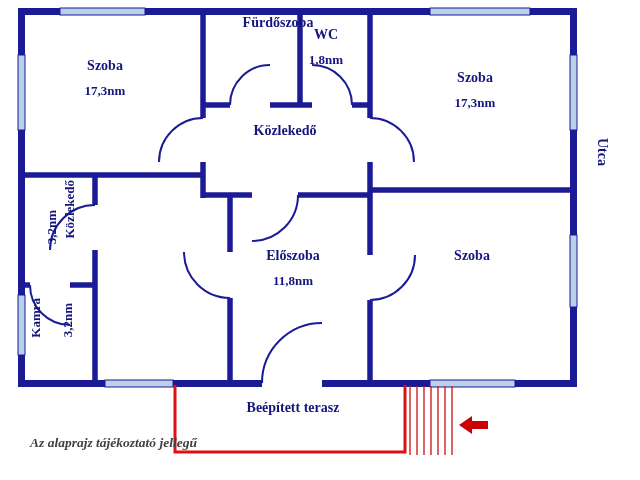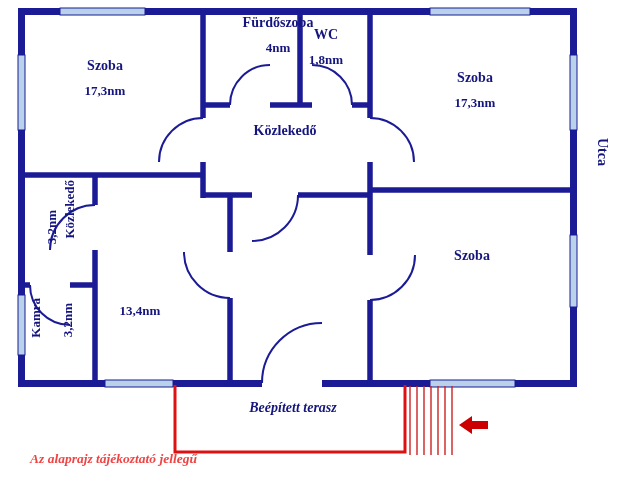--- a/index.html
+++ b/index.html
@@ -13,23 +13,23 @@
     font-weight:bold; pointer-events:none;
   }
   .room-label .rname { font-size:14px; margin-bottom:9px; }
   .room-label .rarea { font-size:13px; }
   .vtext {
     position:absolute; color:#15157e; font-weight:bold; font-size:13px;
     pointer-events:none;
   }
   .vup   { writing-mode:vertical-rl; transform:rotate(180deg); }
   .vdown { writing-mode:vertical-rl; }
-  .terrace-label { color:#15157e; font-style:italic; }
+  .terrace-label { color:#15157e; }
   .disclaimer {
-    position:absolute; left:30px; top:451px; color:#ef4444;
+    position:absolute; left:30px; top:435px; color:#404040;
     font-weight:bold; font-style:italic; font-size:13.5px;
   }
 </style>
 </head>
 <body>
 
 <div class="stage">
 
   <svg class="plan-svg" width="640" height="480" viewBox="0 0 640 480">
 
@@ -102,41 +102,43 @@
     <polygon points="488,421 472,421 472,416 459,425 472,434 472,429 488,429" fill="#cc0000"></polygon>
   </svg>
 
   <div class="room-label" style="left:30px; top:58px; width:150px;">
     <div class="rname">Szoba</div>
     <div class="rarea">17,3nm</div>
   </div>
 
   <div class="room-label" style="left:200px; top:15px; width:100px;margin-left:28px;">
     <div class="rname">Fürdőszoba</div>
-    <div class="rarea">4nm</div>
   </div>
 
   <div class="room-label" style="left:295px; top:27px; width:62px;font-family:Liberation Serif, serif;">
     <div class="rname">WC</div>
     <div class="rarea">1,8nm</div>
   </div>
 
   <div class="room-label" style="left:400px; top:70px; width:150px;">
     <div class="rname">Szoba</div>
     <div class="rarea">17,3nm</div>
   </div>
 
   <div class="room-label" style="left:210px; top:123px; width:150px;">
     <div class="rname">Közlekedő</div>
   </div>
 
   <div class="room-label" style="left:85px; top:303px; width:110px;">
-    <div class="rarea">13,4nm</div>
   </div>
 
+  <div class="room-label" style="left:220px; top:248px; width:146px;">
+    <div class="rname">Előszoba</div>
+    <div class="rarea">11,8nm</div>
+  </div>
 
   <div class="room-label" style="left:399px; top:248px; width:146px;">
     <div class="rname">Szoba</div>
   </div>
 
   <div class="room-label terrace-label" style="left:185px; top:400px; width:216px;">
     <div class="rname">Beépített terasz</div>
   </div>
 
   <div class="vtext vup" style="left:62px; top:180px;">Közlekedő</div>

